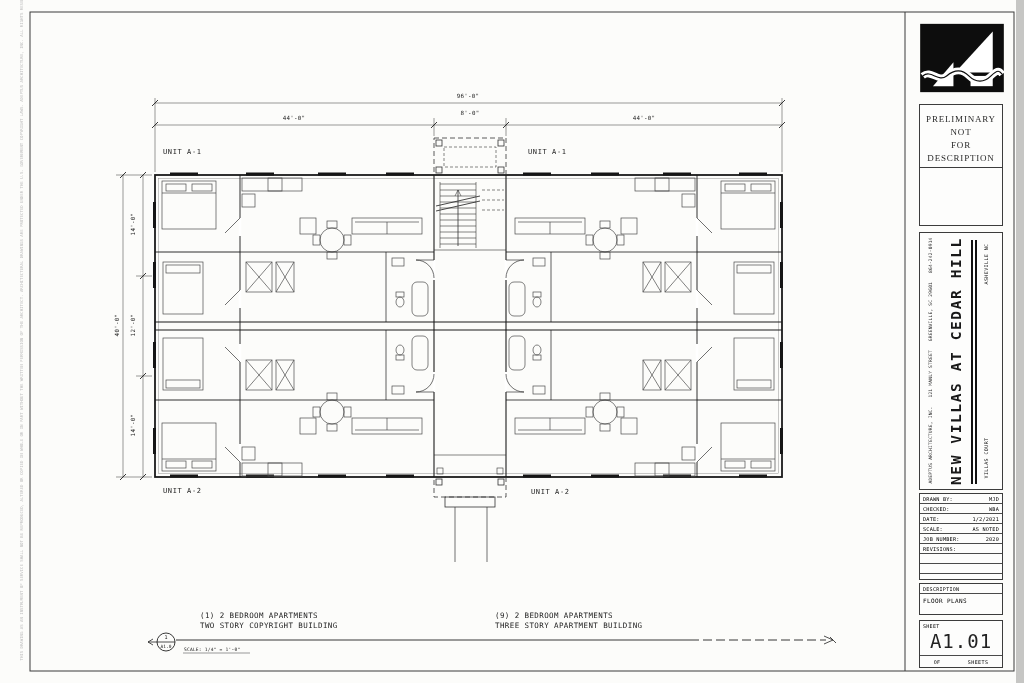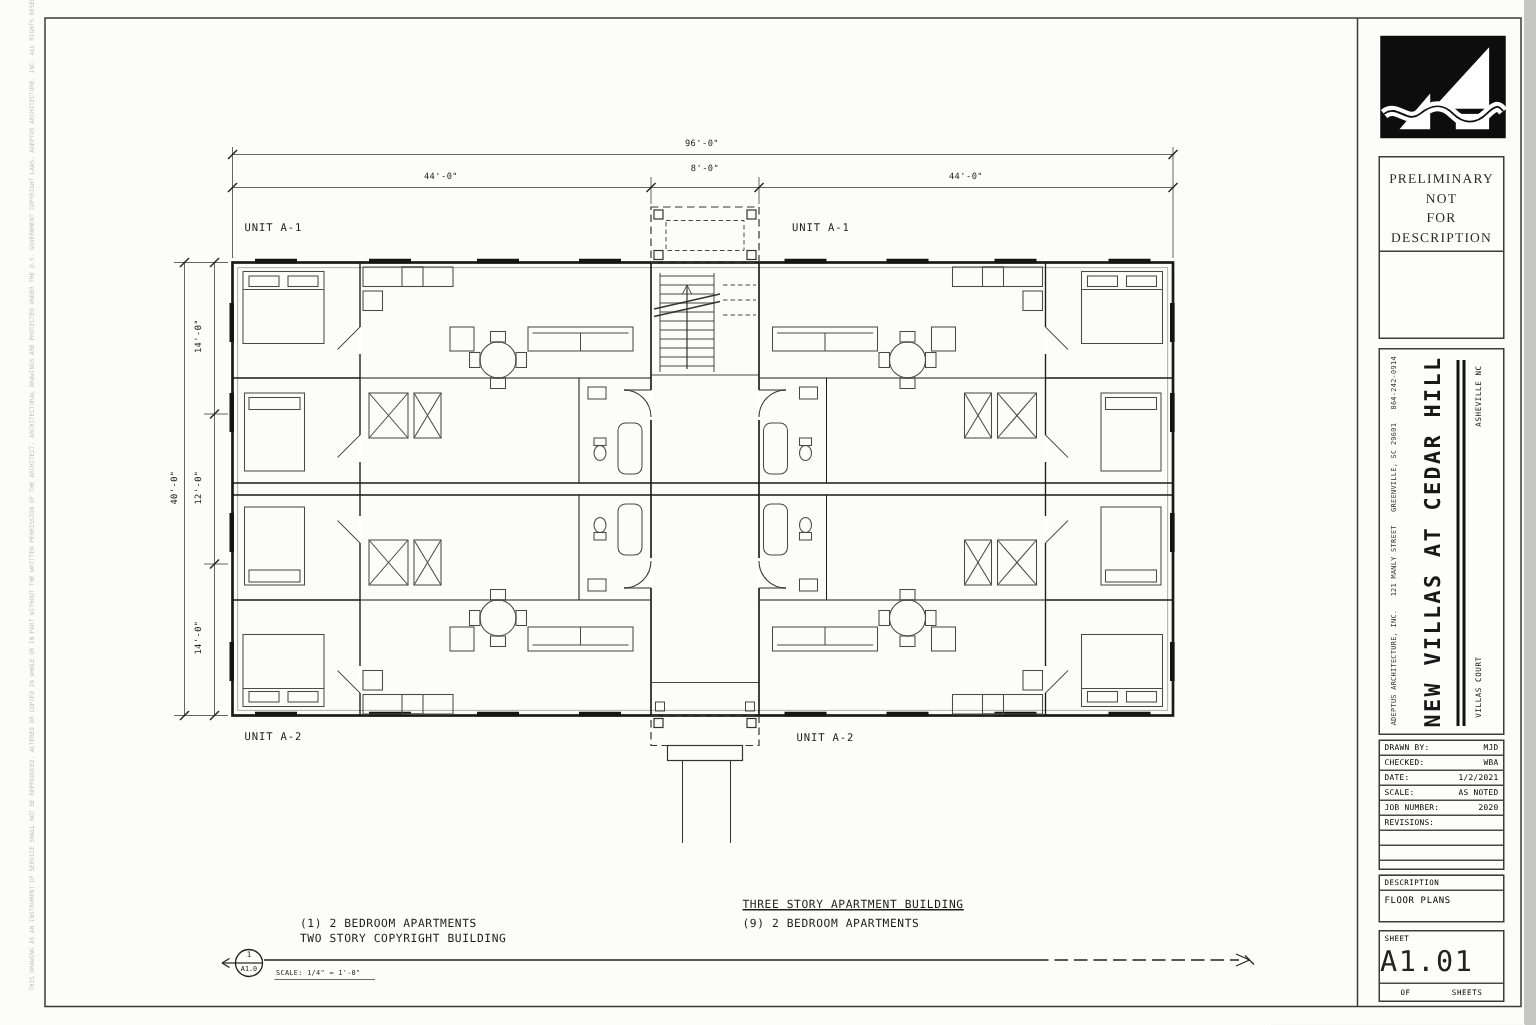--- a/index.html
+++ b/index.html
@@ -29,21 +29,21 @@
   .v-title{font-size:14.5px;letter-spacing:1.6px;font-weight:bold;}
   .v-small{font-size:5px;letter-spacing:.4px;}
   .rule{position:absolute;z-index:4;background:#111;}
   .inforow{display:flex;justify-content:space-between;align-items:center;
            height:10px;border-bottom:1px solid #4a4a4a;padding:0 3px;box-sizing:border-box;
            font-size:5.2px;letter-spacing:.2px;}
   .inforow-empty{height:9px;border-bottom:1px solid #4a4a4a;}
   .desc-head{font-size:5px;padding:2px 3px 1px;border-bottom:1px solid #4a4a4a;letter-spacing:.3px;}
   .desc-val{font-size:6px;padding:3px 3px;letter-spacing:.4px;}
   .sheet-lbl{font-size:5px;padding:2px 3px 0;letter-spacing:.3px;}
-  .sheet-num{font-size:19px;text-align:left;letter-spacing:1px;color:#222;margin-top:1px;}
+  .sheet-num{font-size:19px;text-align:center;letter-spacing:1px;color:#222;margin-top:1px;}
   .of-row{position:absolute;left:0;right:0;bottom:0;height:11px;border-top:1px solid #4a4a4a;
           display:flex;justify-content:space-around;align-items:center;font-size:5px;letter-spacing:.4px;}
   .disclaimer{position:absolute;z-index:2;transform:rotate(-90deg);font-size:4px;
           letter-spacing:0;color:#c2c2c2;text-align:center;white-space:nowrap;}
 </style>
 </head>
 <body>
 
 <div class="paper"></div>
 <div class="edge-strip"></div>
@@ -369,21 +369,21 @@
 <div class="ov dimtxt" style="left:624px;top:115px;width:40px;">44'-0"</div>
 
 <div class="ov dimtxt rot" style="left:97px;top:322px;width:40px;">40'-0"</div>
 <div class="ov dimtxt rot" style="left:113px;top:221px;width:40px;">14'-0"</div>
 <div class="ov dimtxt rot" style="left:113px;top:322px;width:40px;">12'-0"</div>
 <div class="ov dimtxt rot" style="left:113px;top:422px;width:40px;">14'-0"</div>
 
 <div class="ov note" style="left:200px;top:611px;">(1) 2 BEDROOM APARTMENTS</div>
 <div class="ov note" style="left:200px;top:621px;">TWO STORY COPYRIGHT BUILDING</div>
 <div class="ov note" style="left:495px;top:611px;">(9) 2 BEDROOM APARTMENTS</div>
-<div class="ov note" style="left:495px;top:598px;text-decoration:underline;">THREE STORY APARTMENT BUILDING</div>
+<div class="ov note" style="left:495px;top:621px;">THREE STORY APARTMENT BUILDING</div>
 
 <div class="ov" style="left:160px;top:634px;width:12px;text-align:center;font-size:5px;">1</div>
 <div class="ov" style="left:156px;top:643.5px;width:20px;text-align:center;font-size:4.5px;">A1.0</div>
 <div class="ov tiny" style="left:184px;top:646.5px;letter-spacing:.2px;">SCALE: 1/4" = 1'-0"</div>
 
 <div class="tb-box" style="left:919px;top:23px;width:86px;height:70px;border:none;background:none;">
   <svg width="86" height="70" viewBox="0 0 100 82">
     <rect x="1" y="1" width="98" height="80" fill="#0d0d0d"></rect>
     <polygon points="42,58 86,10 86,58" fill="#fff"></polygon>
     <rect x="60" y="62" width="26" height="12" fill="#fff"></rect>

